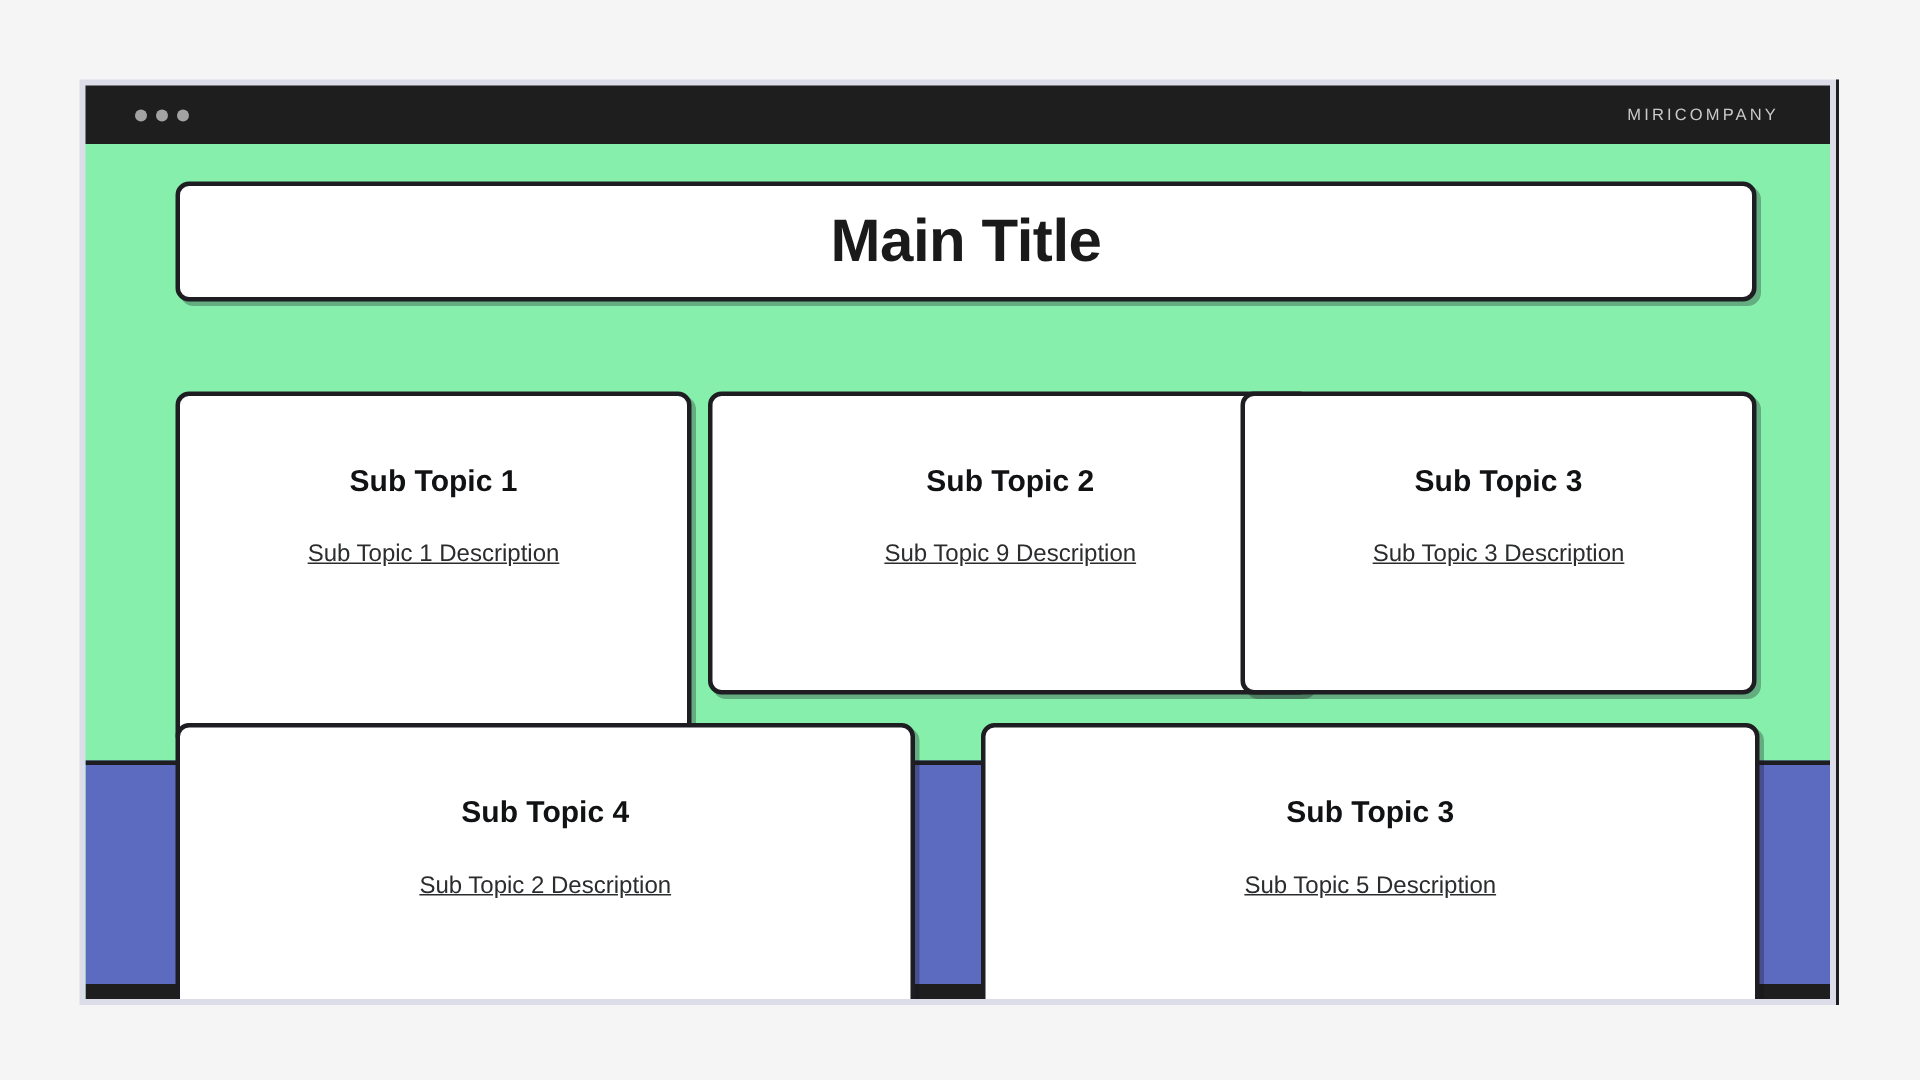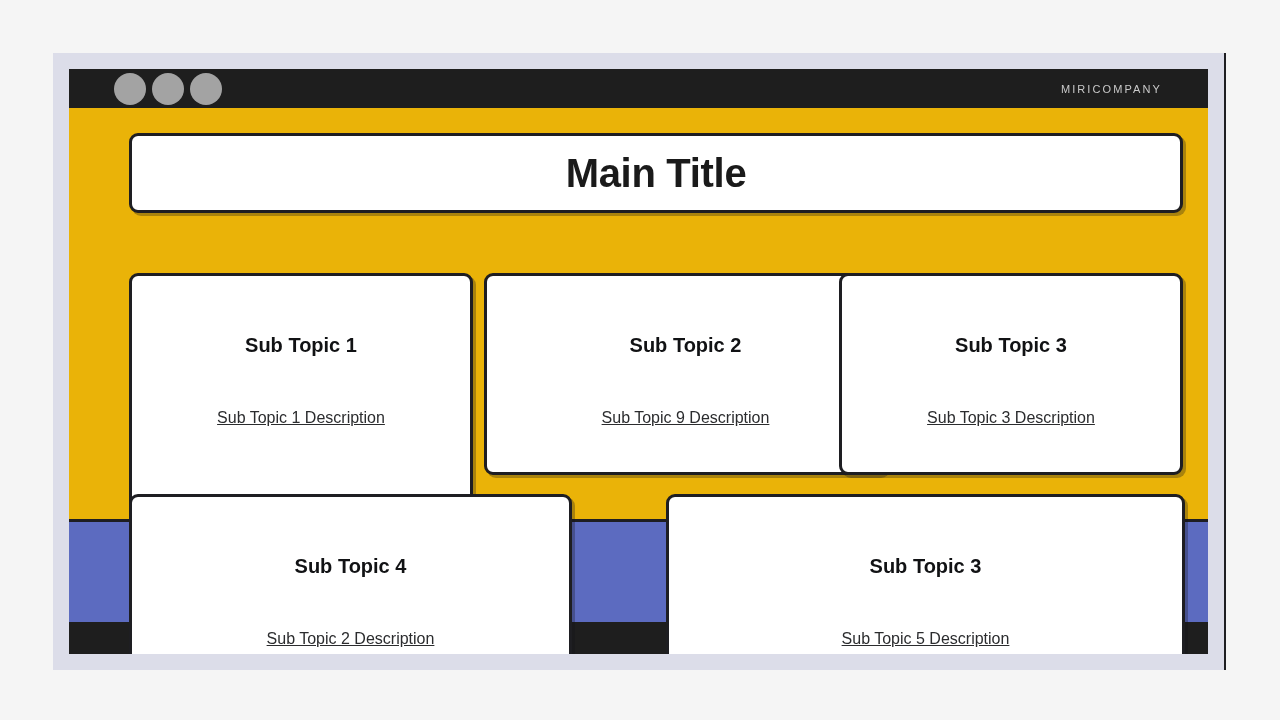--- a/index.html
+++ b/index.html
@@ -1,15 +1,15 @@
 <!DOCTYPE html>
 <html><head>
 <meta charset="utf-8">
 <style>
-  * { box-sizing: border-box; margin: 0; padding: 16px; }
+  * { box-sizing: border-box; margin: 0; padding: 4px; }
 
   html, body {
     width: 1280px;
     height: 720px;
     background: #f5f5f5;
     font-family: "Liberation Sans", sans-serif;
     overflow: hidden;
   }
 
   
@@ -54,21 +54,21 @@
     color: #c9c9c9;
     font-size: 11px;
     letter-spacing: 2.1px;
     font-weight: 400;
   }
 
   
   .slide {
     position: relative;
     flex: 1 1 auto;
-    background: #eab308;
+    background: #86efac;
     overflow: hidden;
   }
 
   
   .band {
     position: absolute;
     left: 0;
     right: 0;
     top: 411px;          
     bottom: 10px;
@@ -127,21 +127,21 @@
     color: #2b2c2e;
     text-decoration: underline;
   }
 
   
   .c1 { left: 60px;  top: 165px; width: 344px; height: 238px; }
   .c2 { left: 415px; top: 165px; width: 403px; height: 202px; }
   .c3 { left: 770px; top: 165px; width: 344px; height: 202px; }
 
   
-  .c4 { left: 60px;  top: 386px; width: 443px; height: 202px; }
+  .c4 { left: 60px;  top: 386px; width: 493px; height: 202px; }
   .c5 { left: 597px; top: 386px; width: 519px; height: 202px; }
 </style>
 </head>
 <body>
 
 <div class="window">
 
   <div class="titlebar">
     <div class="dots">
       <i></i>

